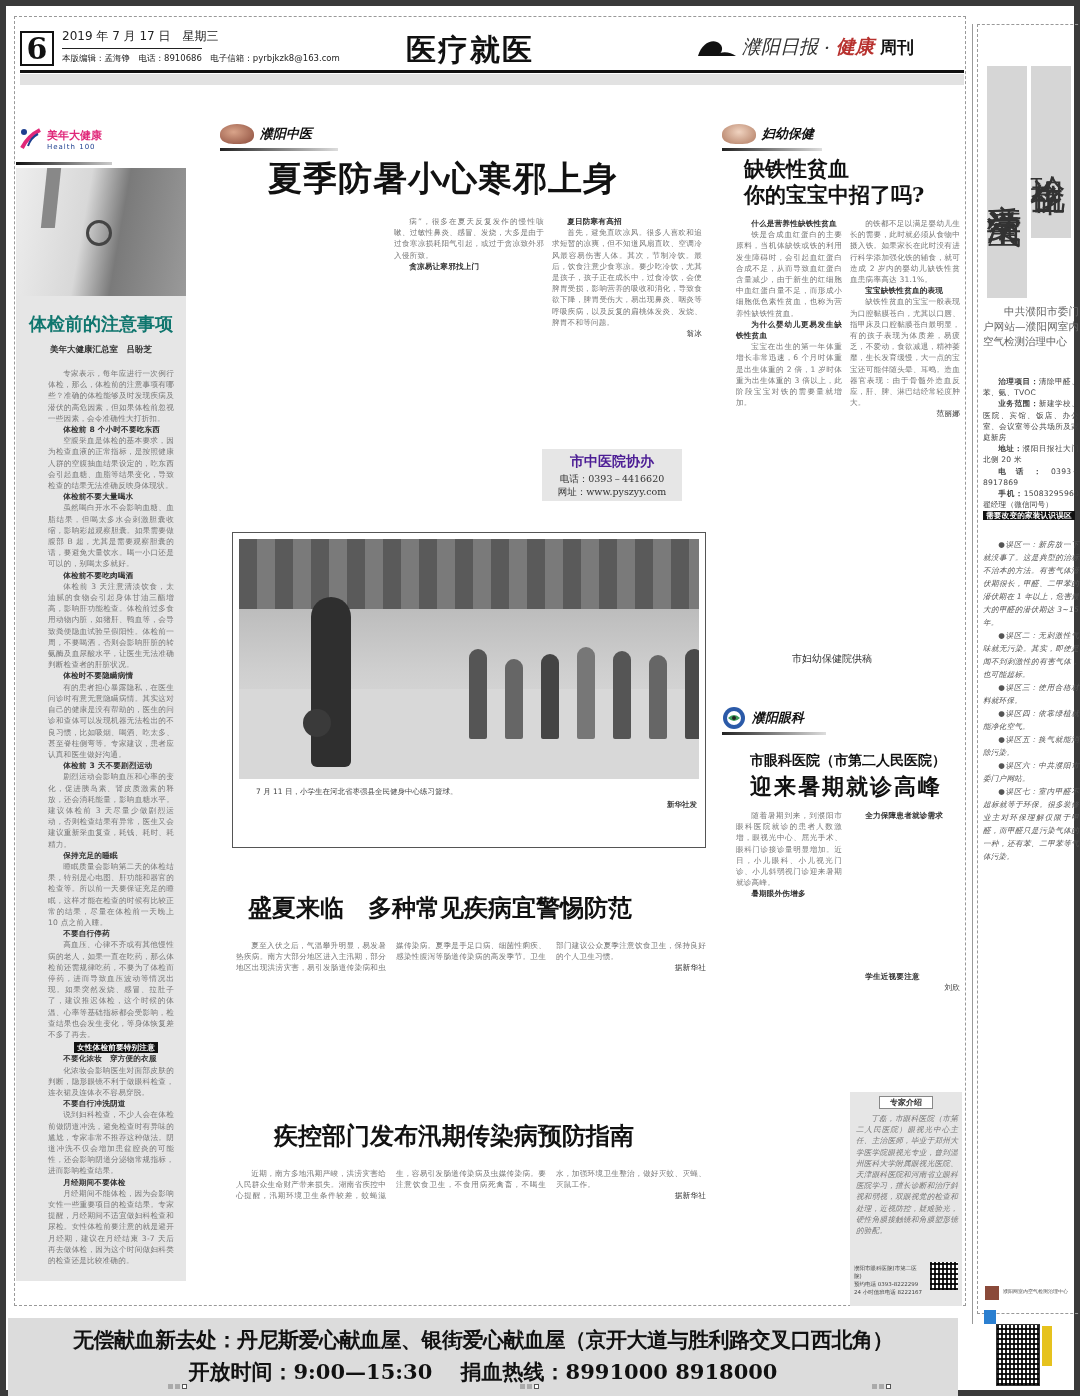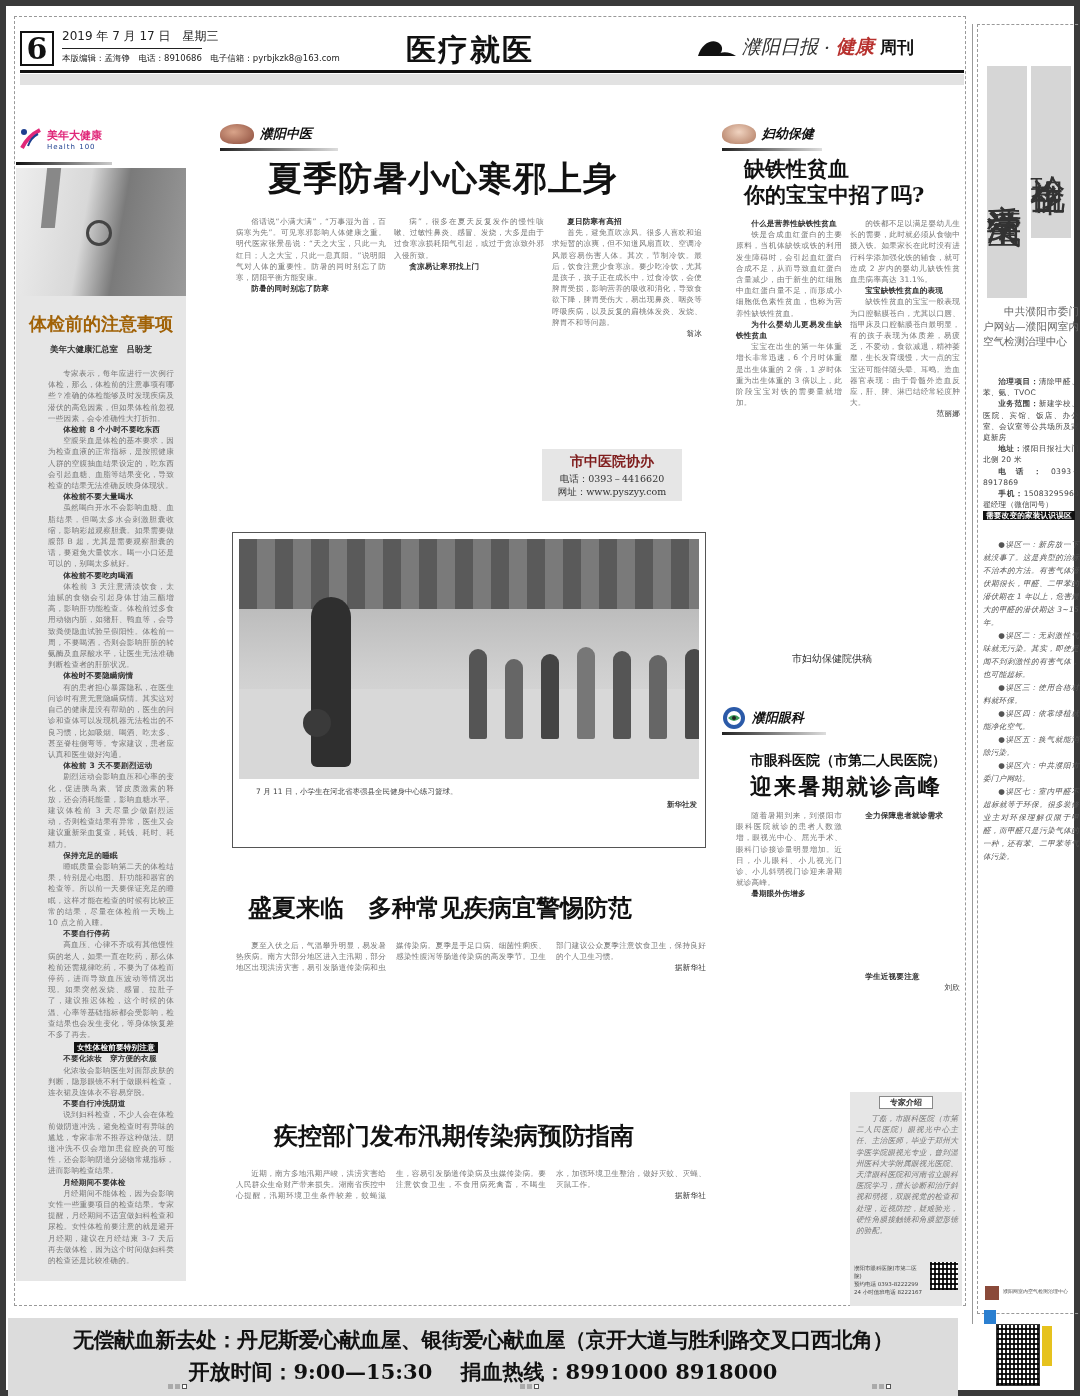--- a/index.html
+++ b/index.html
@@ -86,21 +86,21 @@
       <div style="font-size:11px;font-weight:bold;color:#e0287a;">美年大健康</div>
       <div style="font-size:7px;color:#1e3f8f;letter-spacing:1px;">Health 100</div>
     </div>
   </div>
   <div class="abs" style="left:10px;top:156px;width:96px;height:3px;background:linear-gradient(to right,#111,#ccc);"></div>
   <div class="photo" style="left:10px;top:162px;width:170px;height:128px;background:linear-gradient(100deg,#eeeeee 0%,#d8d8d8 40%,#7a7a7a 60%,#9a9a9a 100%);">
     <div style="position:absolute;left:28px;top:0;width:14px;height:60px;background:#888;transform:skewX(-6deg);"></div>
     <div style="position:absolute;left:70px;top:52px;width:26px;height:26px;border-radius:50%;border:3px solid #444;"></div>
   </div>
   <div class="gray-box abs" style="left:10px;top:290px;width:170px;height:985px;">
-    <div class="serif" style="margin-top:16px;text-align:center;font-weight:bold;font-size:18px;color:#a16207;">体检前的注意事项</div>
+    <div class="serif" style="margin-top:16px;text-align:center;font-weight:bold;font-size:18px;color:#0f766e;">体检前的注意事项</div>
     <div style="margin-top:8px;text-align:center;font-size:8.5px;font-weight:bold;color:#333;">美年大健康汇总室　吕盼芝</div>
     <div class="txt" style="padding:12px 12px 0 32px;">
       <p>专家表示，每年应进行一次例行体检，那么，体检前的注意事项有哪些？准确的体检能够及时发现疾病及潜伏的高危因素，但如果体检前忽视一些因素，会令准确性大打折扣。</p>
       <div class="sub">体检前 8 个小时不要吃东西</div>
       <p>空腹采血是体检的基本要求，因为检查血液的正常指标，是按照健康人群的空腹抽血结果设定的，吃东西会引起血糖、血脂等结果变化，导致检查的结果无法准确反映身体现状。</p>
       <div class="sub">体检前不要大量喝水</div>
       <p>虽然喝白开水不会影响血糖、血脂结果，但喝太多水会刺激胆囊收缩，影响彩超观察胆囊。如果需要做腹部 B 超，尤其是需要观察胆囊的话，要避免大量饮水。喝一小口还是可以的，别喝太多就好。</p>
       <div class="sub">体检前不要吃肉喝酒</div>
       <p>体检前 3 天注意清淡饮食，太油腻的食物会引起身体甘油三酯增高，影响肝功能检查。体检前过多食用动物内脏，如猪肝、鸭血等，会导致粪便隐血试验呈假阳性。体检前一周，不要喝酒，否则会影响肝脏的转氨酶及血尿酸水平，让医生无法准确判断检查者的肝脏状况。</p>
       <div class="sub">体检时不要隐瞒病情</div>
@@ -120,35 +120,31 @@
       <p>月经期间不能体检，因为会影响女性一些重要项目的检查结果。专家提醒，月经期间不适宜做妇科检查和尿检。女性体检前要注意的就是避开月经期，建议在月经结束 3-7 天后再去做体检，因为这个时间做妇科类的检查还是比较准确的。</p>
     </div>
   </div>
 
   <div class="col-label" style="left:214px;top:118px;">
     <span class="thumb"></span>
     <span>濮阳中医</span>
   </div>
   <div class="col-label-underline" style="left:214px;top:142px;width:118px;"></div>
   <div class="headline" style="left:262px;top:150px;font-size:34px;letter-spacing:1px;">夏季防暑小心寒邪上身</div>
-  <div class="txt abs" style="left:230px;top:210px;width:150px;">
-    <p>俗话说“小满大满”，“万事湿为首，百病寒为先”。可见寒邪影响人体健康之重。明代医家张景岳说：“天之大宝，只此一丸红日；人之大宝，只此一息真阳。”说明阳气对人体的重要性。防暑的同时别忘了防寒，阴阳平衡方能安康。</p>
-    <div class="sub">防暑的同时别忘了防寒</div>
-  </div>
   <div class="txt abs" style="left:388px;top:210px;width:150px;">
     <p>病”，很多在夏天反复发作的慢性咳嗽、过敏性鼻炎、感冒、发烧，大多是由于过食寒凉损耗阳气引起，或过于贪凉致外邪入侵所致。</p>
     <div class="sub">贪凉易让寒邪找上门</div>
   </div>
   <div class="txt abs" style="left:546px;top:210px;width:150px;">
     <div class="sub">夏日防寒有高招</div>
     <p>首先，避免直吹凉风。很多人喜欢和追求短暂的凉爽，但不知道风扇直吹、空调冷风最容易伤害人体。其次，节制冷饮。最后，饮食注意少食寒凉。要少吃冷饮，尤其是孩子，孩子正在成长中，过食冷饮，会使脾胃受损，影响营养的吸收和消化，导致食欲下降，脾胃受伤大，易出现鼻炎、咽炎等呼吸疾病，以及反复的扁桃体发炎、发烧、脾胃不和等问题。</p>
     <div style="text-align:right;color:#333;">翁冰</div>
   </div>
   <div class="gray-box abs serif" style="left:536px;top:443px;width:140px;height:52px;text-align:center;">
-    <div style="font-weight:bold;font-size:14px;color:#7f1d1d;margin-top:4px;">市中医院协办</div>
+    <div style="font-weight:bold;font-size:14px;color:#4c1d95;margin-top:4px;">市中医院协办</div>
     <div style="font-size:9.5px;color:#333;margin-top:2px;">电话：0393－4416620</div>
     <div style="font-size:9.5px;color:#333;">网址：www.pyszyy.com</div>
   </div>
 
   <div class="abs" style="left:226px;top:526px;width:474px;height:316px;border:1px solid #555;">
     <div class="photo" style="left:6px;top:6px;width:460px;height:240px;">
       <div style="position:absolute;left:0;top:0;width:100%;height:70px;background:repeating-linear-gradient(90deg,#5a5a5a 0 18px,#7a7a7a 18px 36px);"></div>
       <div style="position:absolute;left:0;top:150px;width:100%;height:90px;background:#d8d8d8;"></div>
       <div style="position:absolute;left:72px;top:58px;width:40px;height:170px;background:#2f2f2f;border-radius:20px 20px 6px 6px;"></div>
       <div style="position:absolute;left:64px;top:170px;width:28px;height:28px;border-radius:50%;background:#3a3a3a;"></div>

